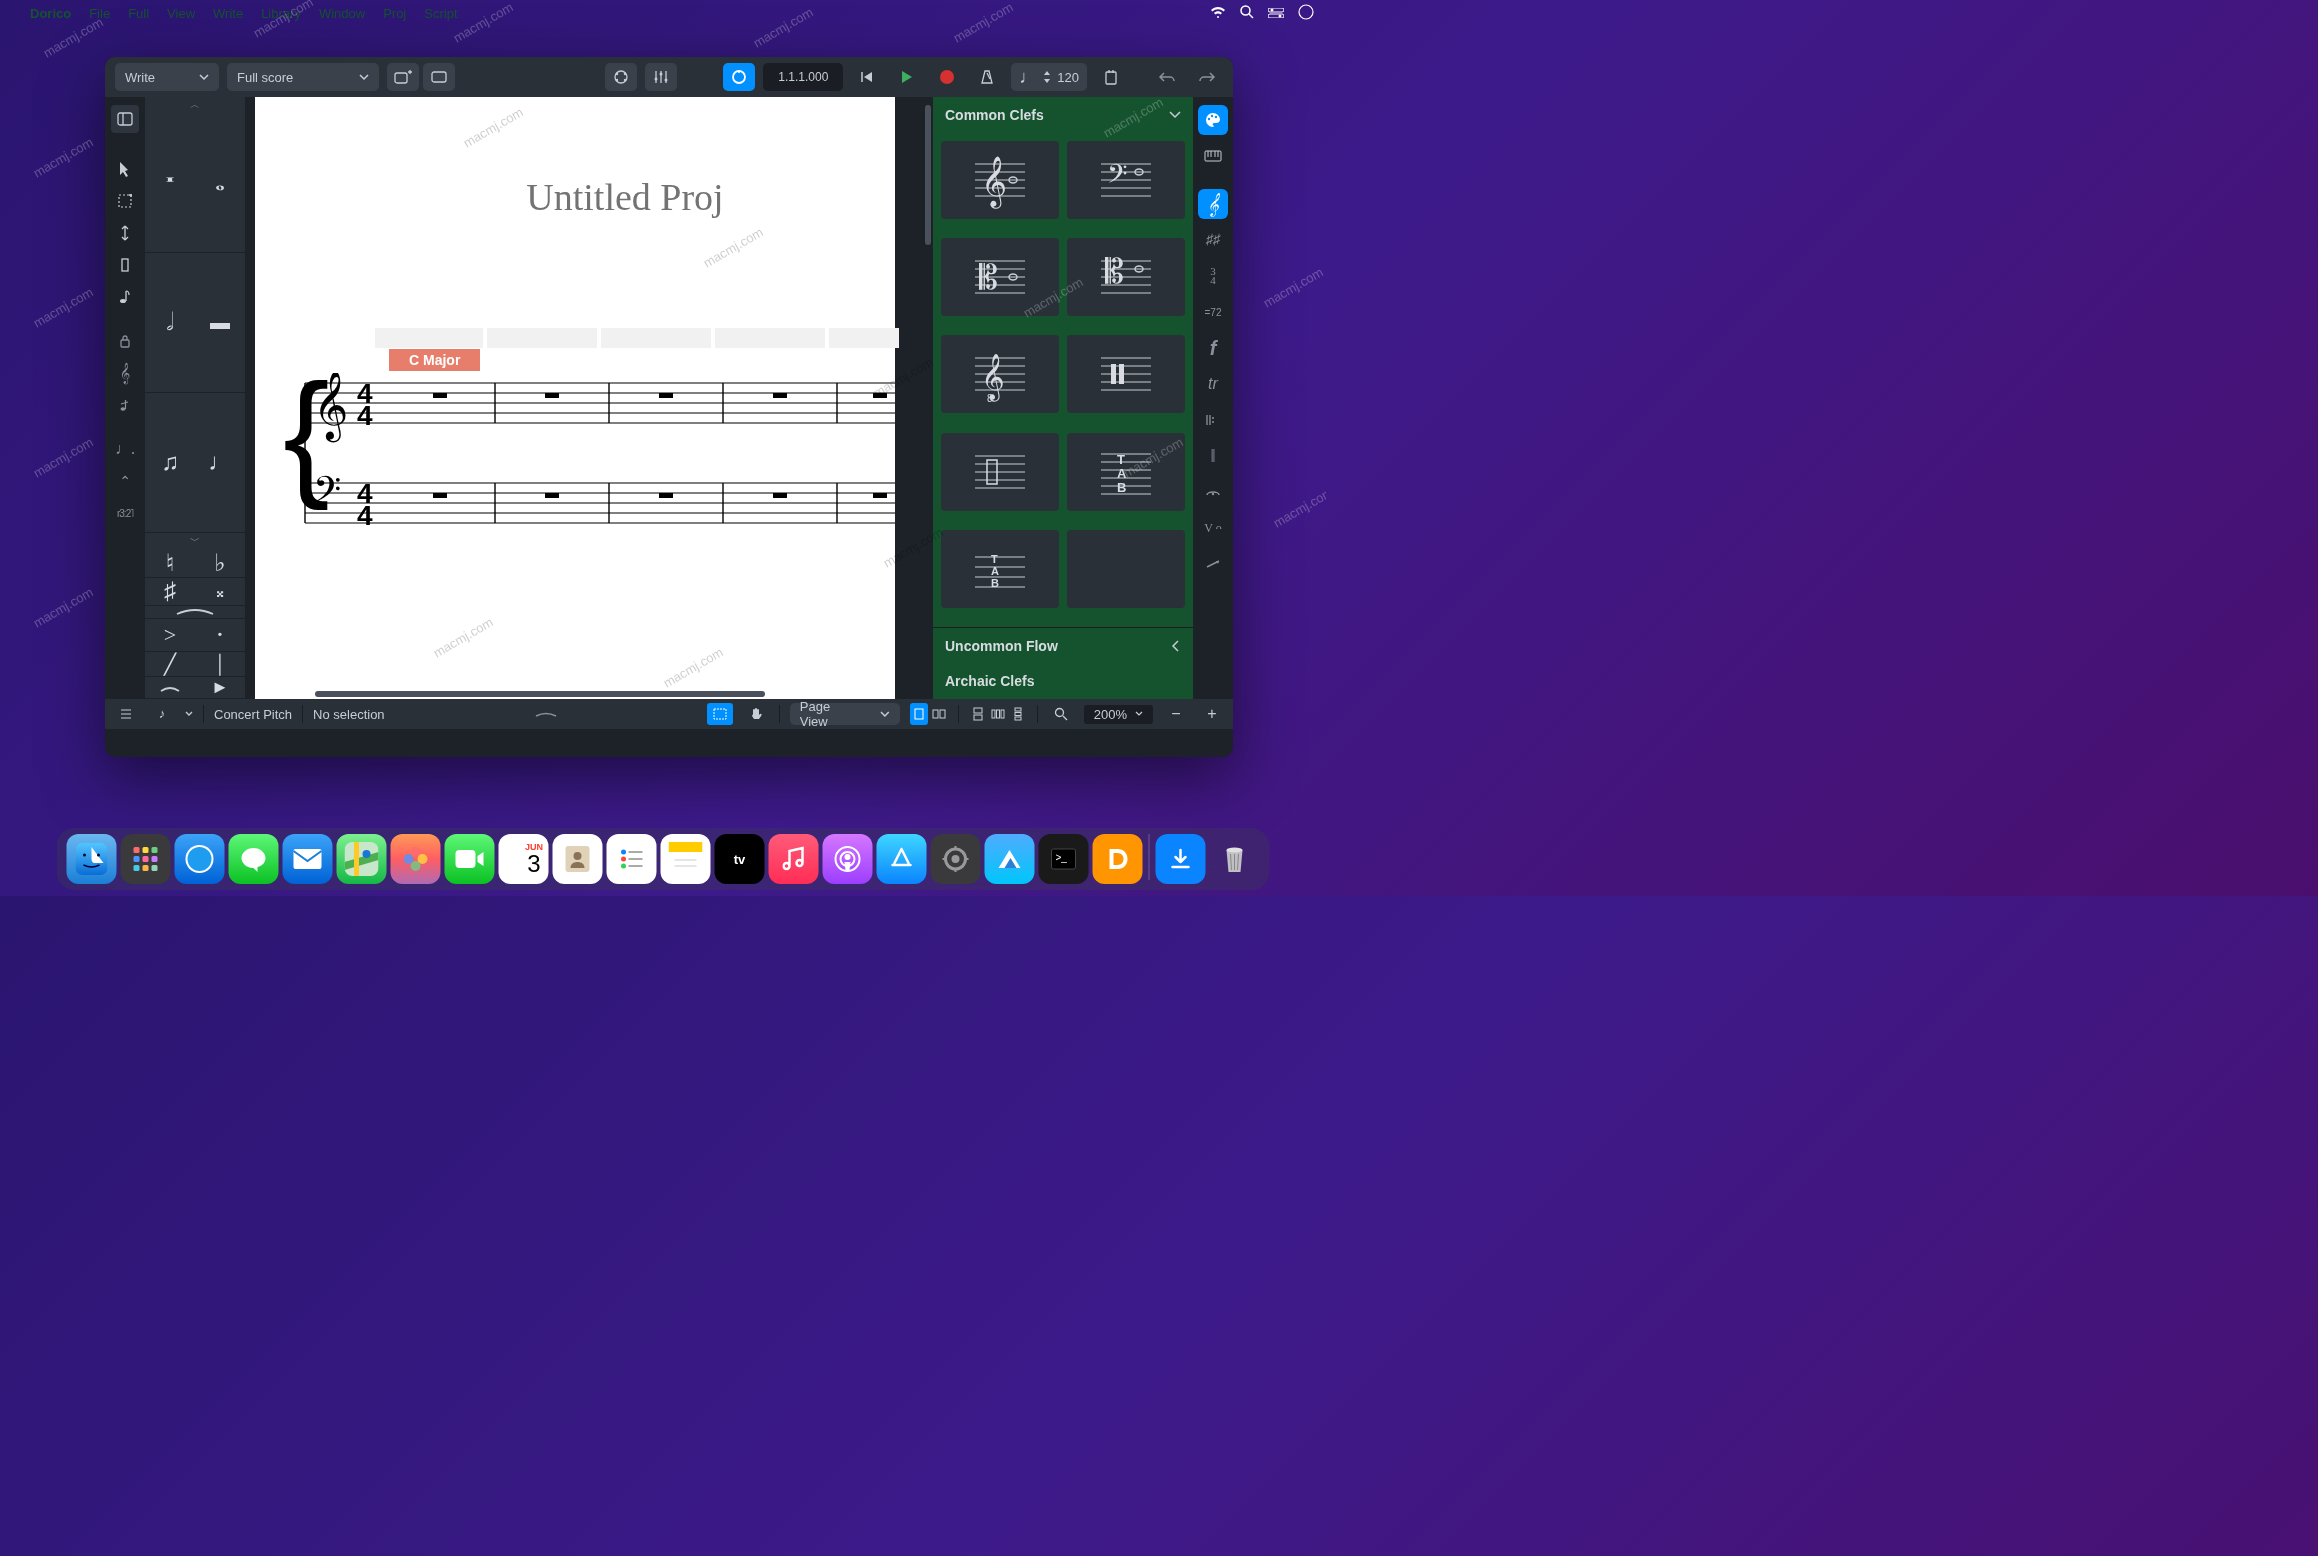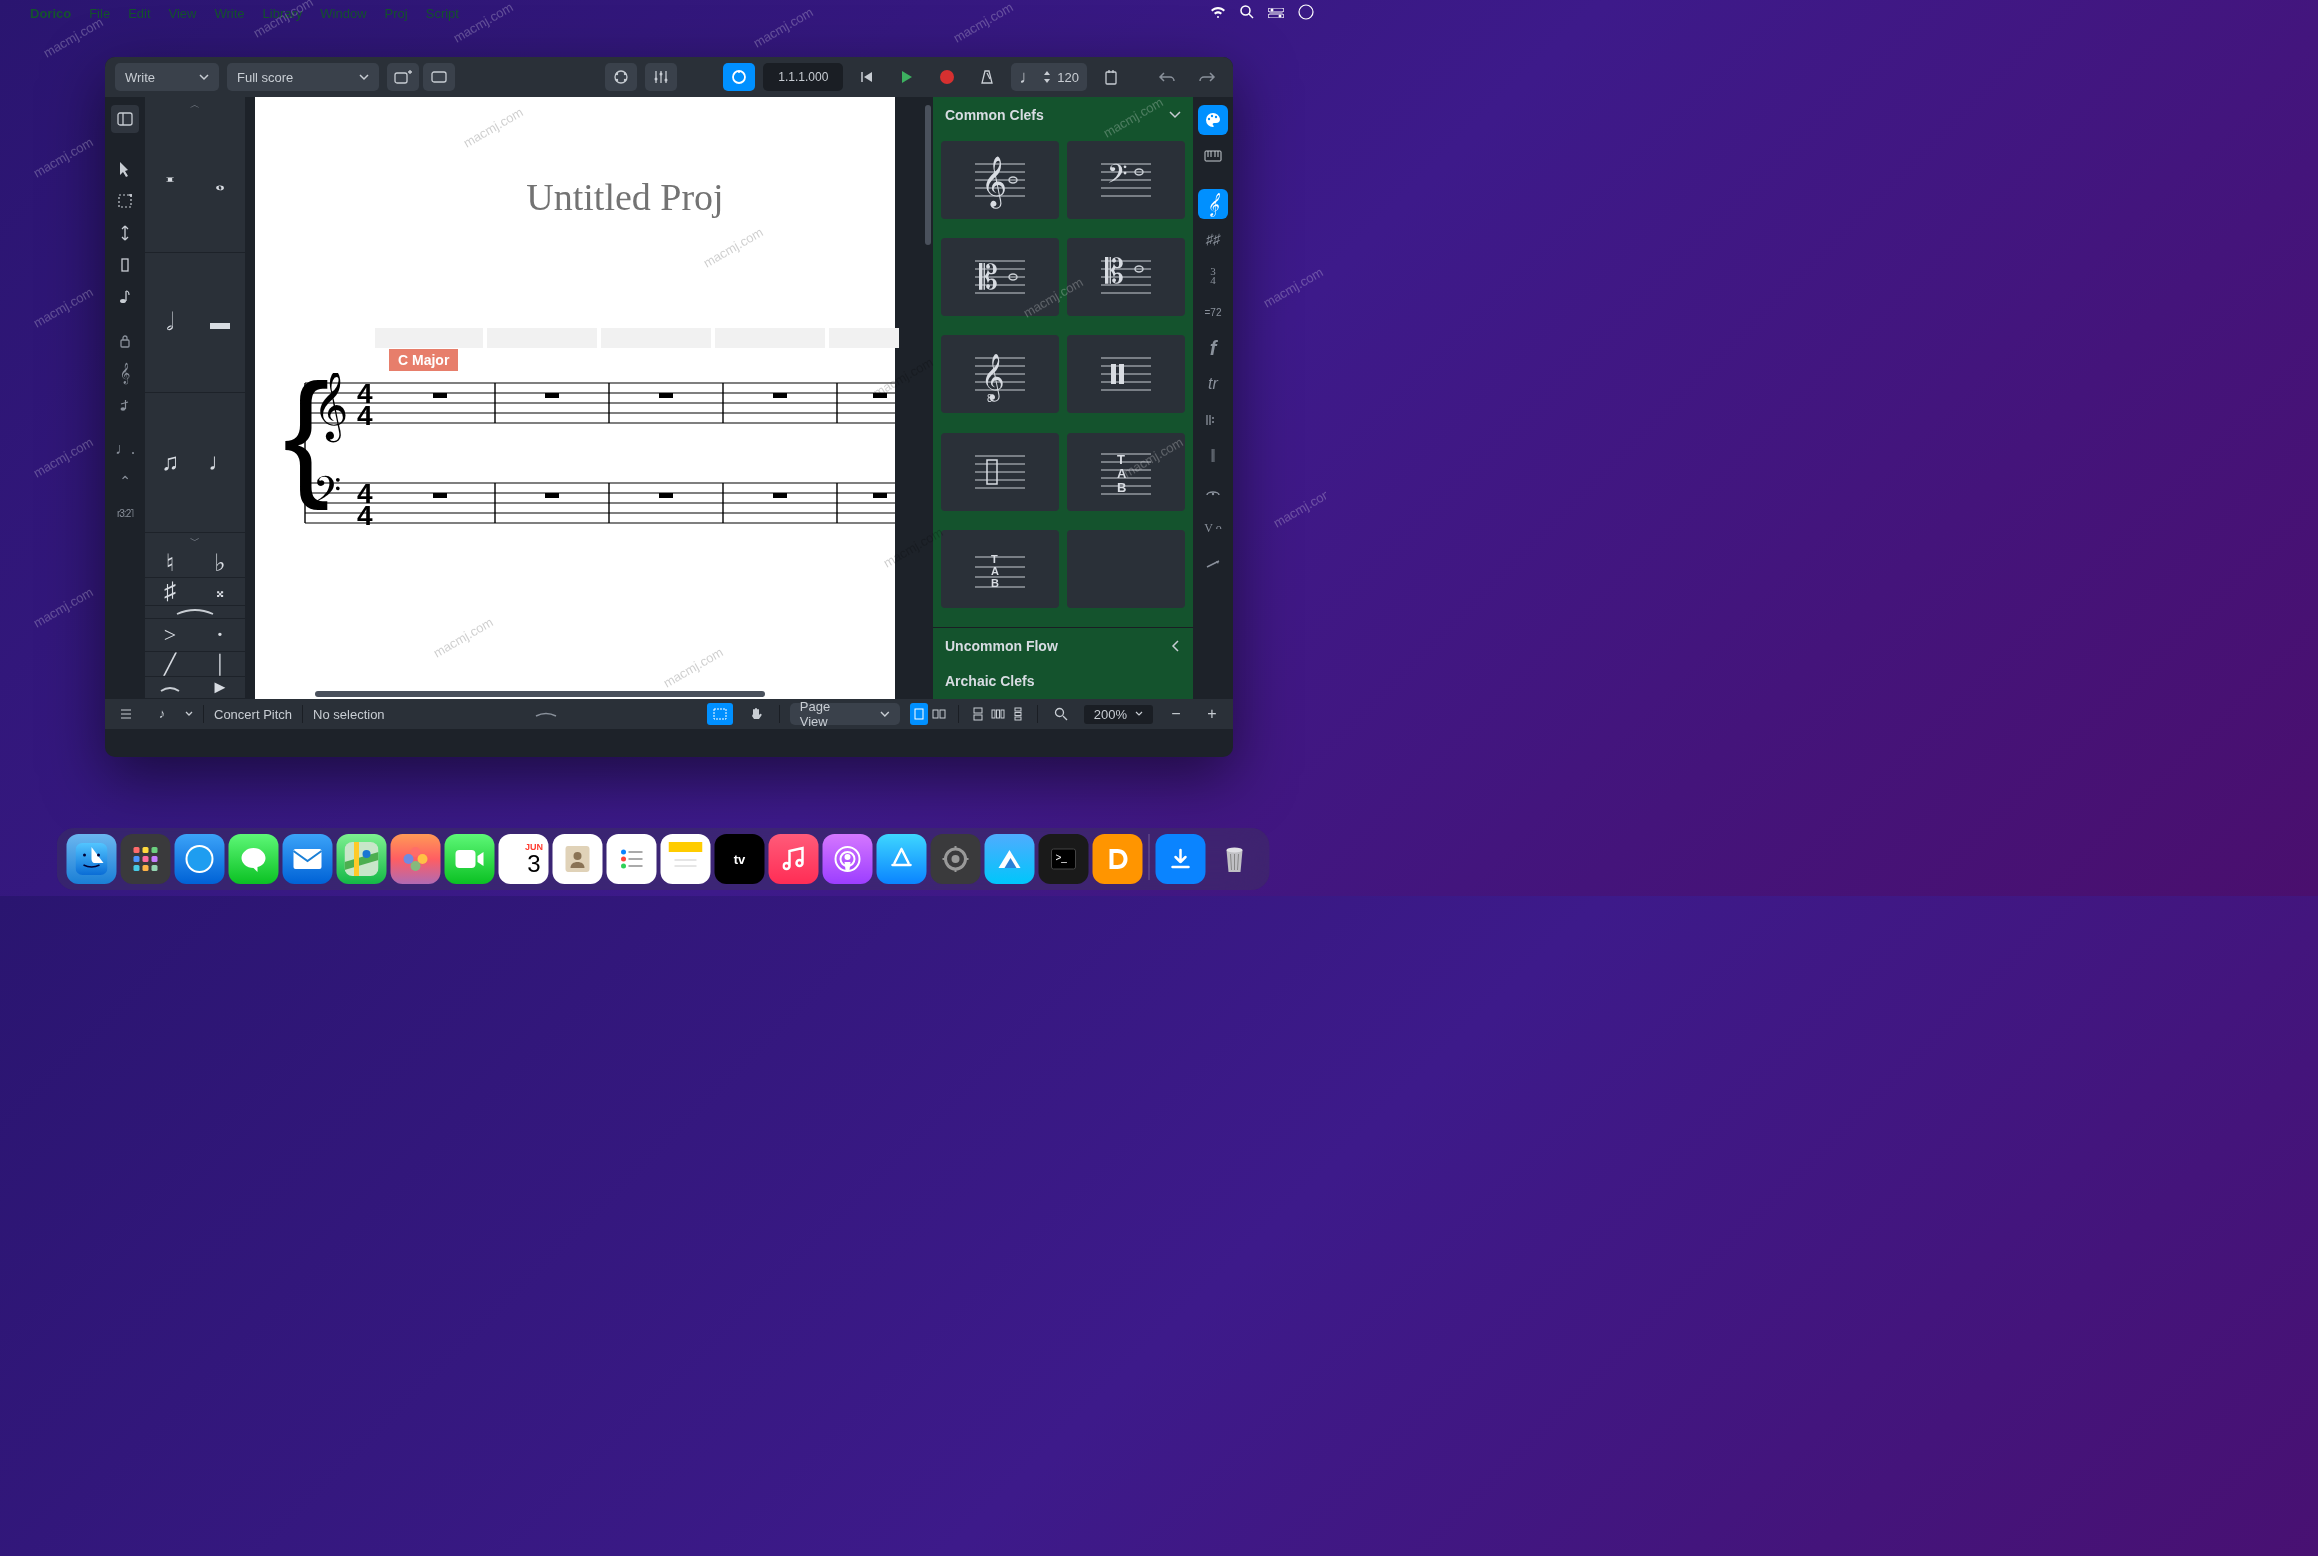--- a/index.html
+++ b/index.html
@@ -51,21 +51,21 @@
 .notepanel{width:100px;background:#2a3038;display:flex;flex-direction:column;}
 .np-arrow{height:16px;display:flex;align-items:center;justify-content:center;color:#8a919b;font-size:10px;}
 .np-grid{display:grid;grid-template-columns:1fr 1fr;flex:1;}
 .np-cell{display:flex;align-items:center;justify-content:center;color:#d8dce2;font-size:24px;border-bottom:1px solid #1d2229;font-family:serif;}
 .np-cell.wide{grid-column:1/3;}
 
 
 .score{flex:1;background:#1d2229;position:relative;overflow:hidden;}
 .page{position:absolute;left:10px;top:0;width:640px;height:610px;background:#fff;}
 .page-title{position:absolute;left:50%;transform:translateX(-50%);top:78px;font-family:"Times New Roman",serif;font-size:38px;color:#737373;white-space:nowrap;width:460px;text-align:center;}
-.key-label{position:absolute;left:134px;top:252px;background:#e77e6b;color:#fff;padding:3px 9px;font-size:14px;font-weight:600;}
+.key-label{position:absolute;left:134px;top:252px;background:#e77e6b;color:#fff;padding:3px 20px;font-size:14px;font-weight:600;}
 .page-scroll{position:absolute;right:2px;top:8px;width:6px;height:140px;background:#4a515c;border-radius:3px;}
 .page-hscroll{position:absolute;left:70px;bottom:2px;width:450px;height:6px;background:#4a515c;border-radius:3px;}
 
 
 .rightpanel{width:260px;background:#14532d;display:flex;flex-direction:column;}
 .rp-header{height:36px;display:flex;align-items:center;padding:0 12px;color:#d8dce2;font-size:14px;font-weight:600;justify-content:space-between;}
 .rp-grid{flex:1;display:grid;grid-template-columns:1fr 1fr;padding:8px;gap:8px;overflow-y:auto;}
 .clef-cell{height:78px;background:#2a3038;border-radius:4px;display:flex;align-items:center;justify-content:center;}
 .rp-sub{height:36px;display:flex;align-items:center;padding:0 12px;color:#d8dce2;font-size:14px;font-weight:600;border-top:1px solid #1a1e24;justify-content:space-between;}
 
@@ -97,21 +97,21 @@
 .staff-lines{stroke:#000;stroke-width:1.2;}
 .barline{stroke:#000;stroke-width:1.4;}
 </style>
 </head>
 <body>
 
 <div class="menubar">
   <span class="apple"></span>
   <span class="app-name">Dorico</span>
   <span>File</span>
-  <span>Edit</span>
+  <span>Full</span>
   <span>View</span>
   <span>Write</span>
   <span>Library</span>
   <span>Window</span>
   <span>Proj</span>
   <span>Script</span>
   <div class="right">
     <span><svg width="16" height="12" viewBox="0 0 16 12">
           <path d="M8 10a1 1 0 100 2 1 1 0 000-2zM4 7c2.2-2.2 5.8-2.2 8 0l-1.5 1.5c-1.4-1.4-3.6-1.4-5 0zM1 4c3.9-3.9 10.1-3.9 14 0l-1.5 1.5c-3-3-8-3-11 0z"></path>
         </svg></span>

